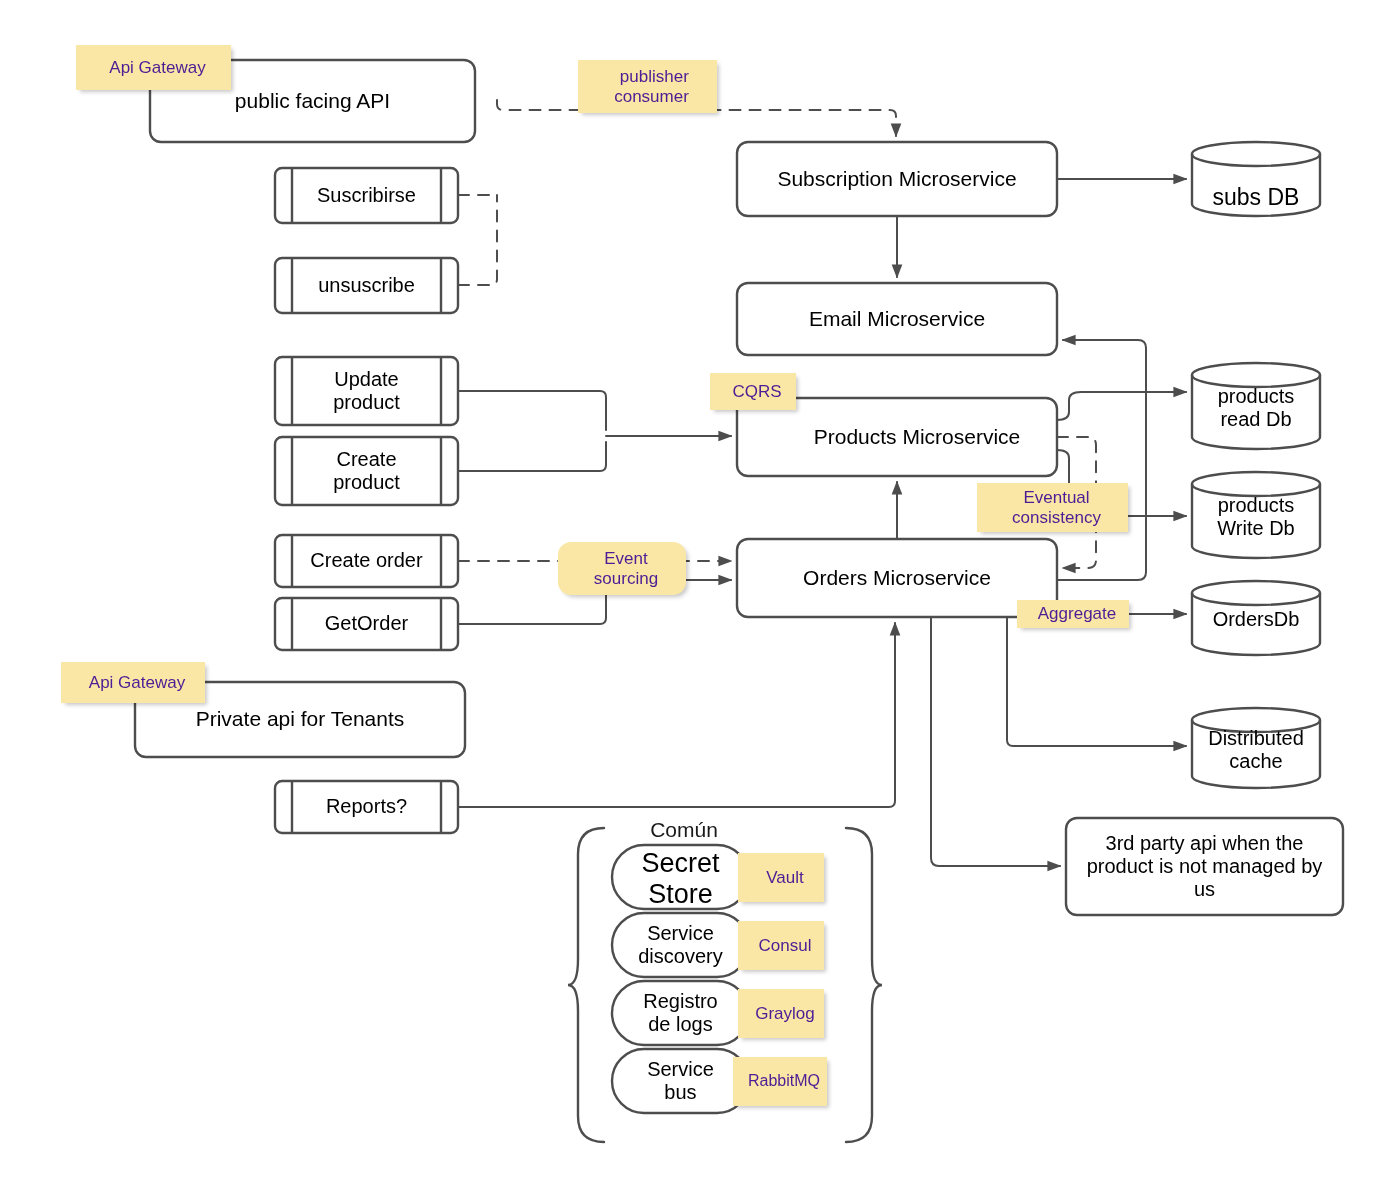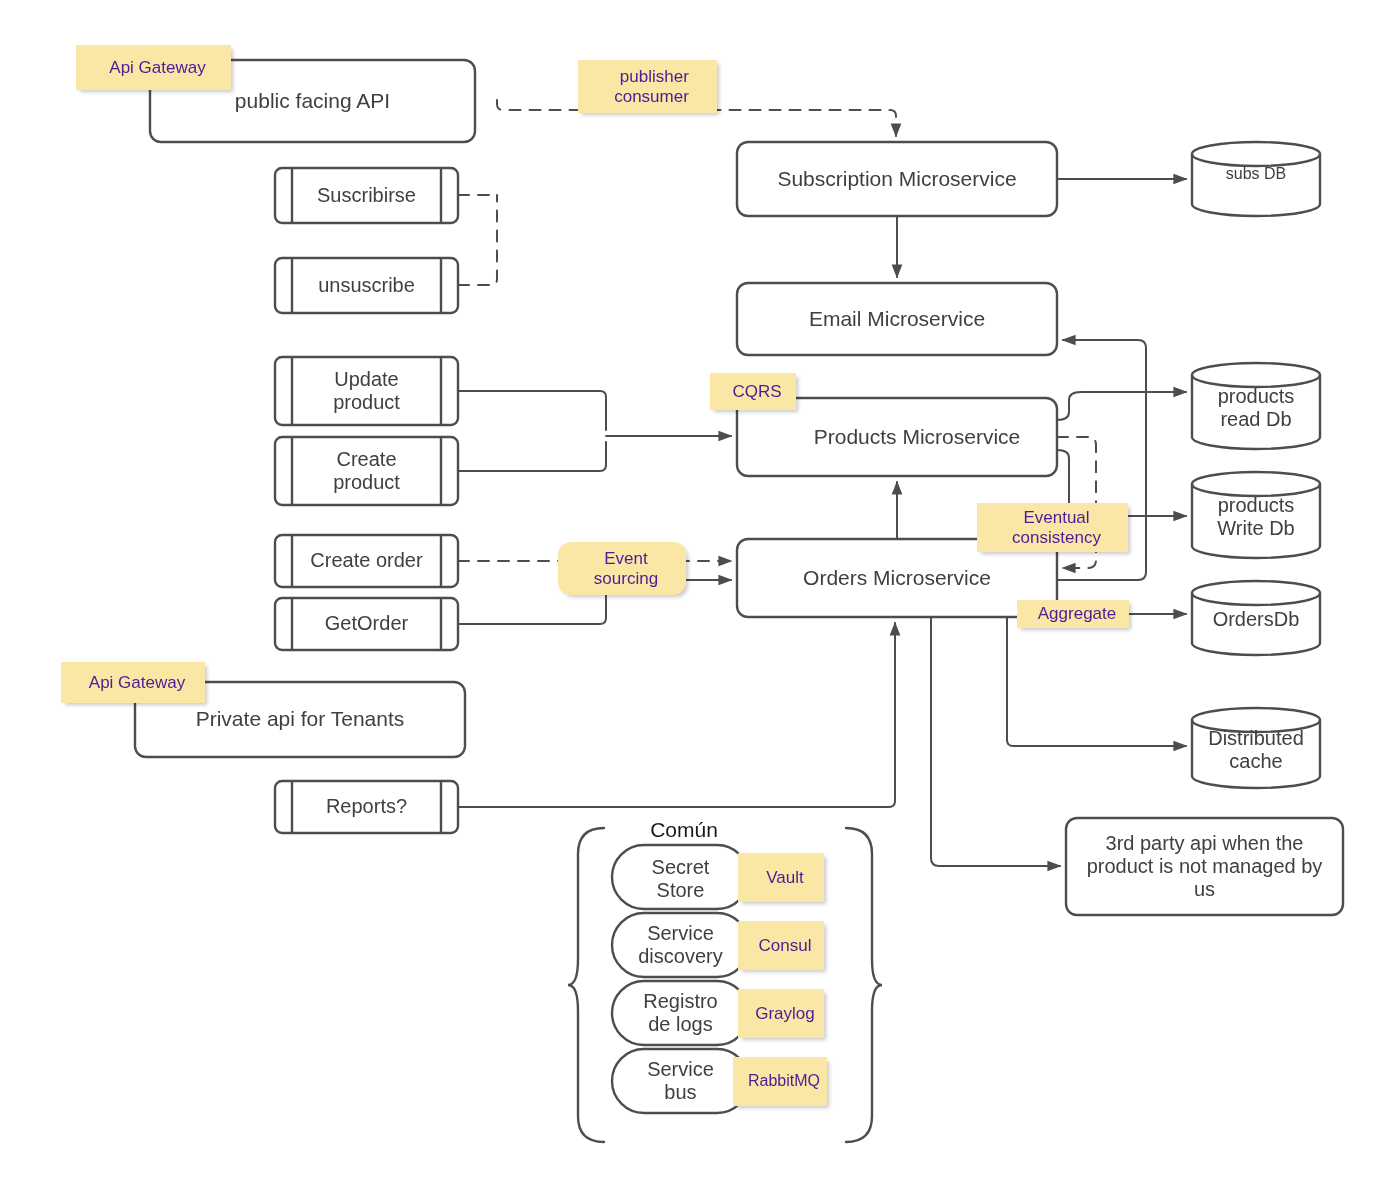--- a/index.html
+++ b/index.html
@@ -1,21 +1,21 @@
 <!DOCTYPE html>
 <html><head>
 <meta charset="utf-8">
 <style>
   html,body{margin:0;padding:0;background:#ffffff;}
   body{font-family:"Liberation Sans",sans-serif;}
   #canvas{position:relative;width:1388px;height:1180px;background:#ffffff;overflow:hidden;}
   svg{position:absolute;left:0;top:0;}
   .node-label{
     position:absolute;display:flex;align-items:center;justify-content:center;
-    text-align:center;color:#404040;font-family:"Liberation Sans",sans-serif;
+    text-align:center;color:#000000;font-family:"Liberation Sans",sans-serif;
     line-height:1.16;pointer-events:none;white-space:pre-line;
   }
   .note{
     position:absolute;background:#fae7a6;color:#4c1d95;
     font-family:"Liberation Sans",sans-serif;
     display:flex;align-items:center;justify-content:center;text-align:center;
     line-height:1.15;white-space:pre-line;
     box-shadow:3px 3px 4px -1px rgba(0,0,0,0.22);
     padding-left:8px;
   }
@@ -159,46 +159,46 @@
       <div class="node-label" style="left: 275px; top: 437px; width: 183px; height: 68px; font-size: 20px;">Create
 product</div>
       <div class="node-label" style="left: 275px; top: 535px; width: 183px; height: 52px; font-size: 20px;">Create order</div>
       <div class="node-label" style="left: 275px; top: 598px; width: 183px; height: 52px; font-size: 20px;">GetOrder</div>
       <div class="node-label" style="left: 135px; top: 682px; width: 330px; height: 75px; font-size: 21px; border-radius: 13px;">Private api for Tenants</div>
       <div class="node-label" style="left: 275px; top: 781px; width: 183px; height: 52px; font-size: 20px;">Reports?</div>
       <div class="node-label" style="left: 737px; top: 142px; width: 320px; height: 74px; font-size: 21px;">Subscription Microservice</div>
       <div class="node-label" style="left: 737px; top: 283px; width: 320px; height: 72px; font-size: 21px;">Email Microservice</div>
       <div class="node-label" style="left: 737px; top: 398px; width: 320px; height: 78px; font-size: 21px; padding-left: 20px;">Products Microservice</div>
       <div class="node-label" style="left: 737px; top: 539px; width: 320px; height: 78px; font-size: 21px;">Orders Microservice</div>
-      <div class="node-label" style="left: 1192px; top: 145px; width: 128px; height: 58px; font-size: 16px;">subs DB</div>
+      <div class="node-label" style="left: 1192px; top: 168px; width: 128px; height: 58px; font-size: 23px;">subs DB</div>
       <div class="node-label" style="left: 1192px; top: 373px; width: 128px; height: 70px; font-size: 20px;">products
 read Db</div>
       <div class="node-label" style="left: 1192px; top: 482px; width: 128px; height: 70px; font-size: 20px;">products
 Write Db</div>
       <div class="node-label" style="left: 1192px; top: 591px; width: 128px; height: 58px; font-size: 20px;">OrdersDb</div>
       <div class="node-label" style="left: 1192px; top: 718px; width: 128px; height: 64px; font-size: 20px;">Distributed
 cache</div>
       <div class="node-label" style="left: 1066px; top: 818px; width: 277px; height: 97px; font-size: 20px;">3rd party api when the
 product is not managed by
 us</div>
-      <div class="node-label" style="left: 612px; top: 845px; width: 137px; height: 68px; font-size: 20px;">Secret
+      <div class="node-label" style="left: 612px; top: 845px; width: 137px; height: 68px; font-size: 27px;">Secret
 Store</div>
       <div class="node-label" style="left: 612px; top: 913px; width: 137px; height: 64px; font-size: 20px;">Service
 discovery</div>
       <div class="node-label" style="left: 612px; top: 981px; width: 137px; height: 64px; font-size: 20px;">Registro
 de logs</div>
       <div class="node-label" style="left: 612px; top: 1049px; width: 137px; height: 64px; font-size: 20px;">Service
 bus</div>
     </div>
   <div id="notes-layer">
       <div class="note" style="left: 76px; top: 45px; width: 147px; height: 45px; font-size: 17px; background: rgb(250, 231, 166);">Api Gateway</div>
       <div class="note" style="left: 578px; top: 60px; width: 131px; height: 53px; font-size: 17px; background: rgb(250, 231, 166); text-align: right;">publisher
 consumer</div>
       <div class="note" style="left: 710px; top: 373px; width: 78px; height: 37px; font-size: 17px; background: rgb(250, 231, 166);">CQRS</div>
-      <div class="note" style="left: 977px; top: 483px; width: 143px; height: 49px; font-size: 17px; background: rgb(250, 231, 166); margin-top: 20px;">Eventual
+      <div class="note" style="left: 977px; top: 483px; width: 143px; height: 49px; font-size: 17px; background: rgb(250, 231, 166);">Eventual
 consistency</div>
       <div class="note" style="left: 558px; top: 542px; width: 120px; height: 53px; font-size: 17px; background: rgb(250, 231, 166); border-radius: 13px;">Event
 sourcing</div>
       <div class="note" style="left: 1017px; top: 600px; width: 104px; height: 28px; font-size: 17px; background: rgb(250, 231, 166);">Aggregate</div>
       <div class="note" style="left: 61px; top: 662px; width: 136px; height: 41px; font-size: 17px; background: rgb(250, 231, 166);">Api Gateway</div>
       <div class="note" style="left: 738px; top: 853px; width: 78px; height: 49px; font-size: 17px; background: rgb(250, 231, 166);">Vault</div>
       <div class="note" style="left: 738px; top: 921px; width: 78px; height: 49px; font-size: 17px; background: rgb(250, 231, 166);">Consul</div>
       <div class="note" style="left: 738px; top: 989px; width: 78px; height: 49px; font-size: 17px; background: rgb(250, 231, 166);">Graylog</div>
       <div class="note" style="left: 733px; top: 1057px; width: 86px; height: 49px; font-size: 16px; background: rgb(250, 231, 166);">RabbitMQ</div>
     </div>

